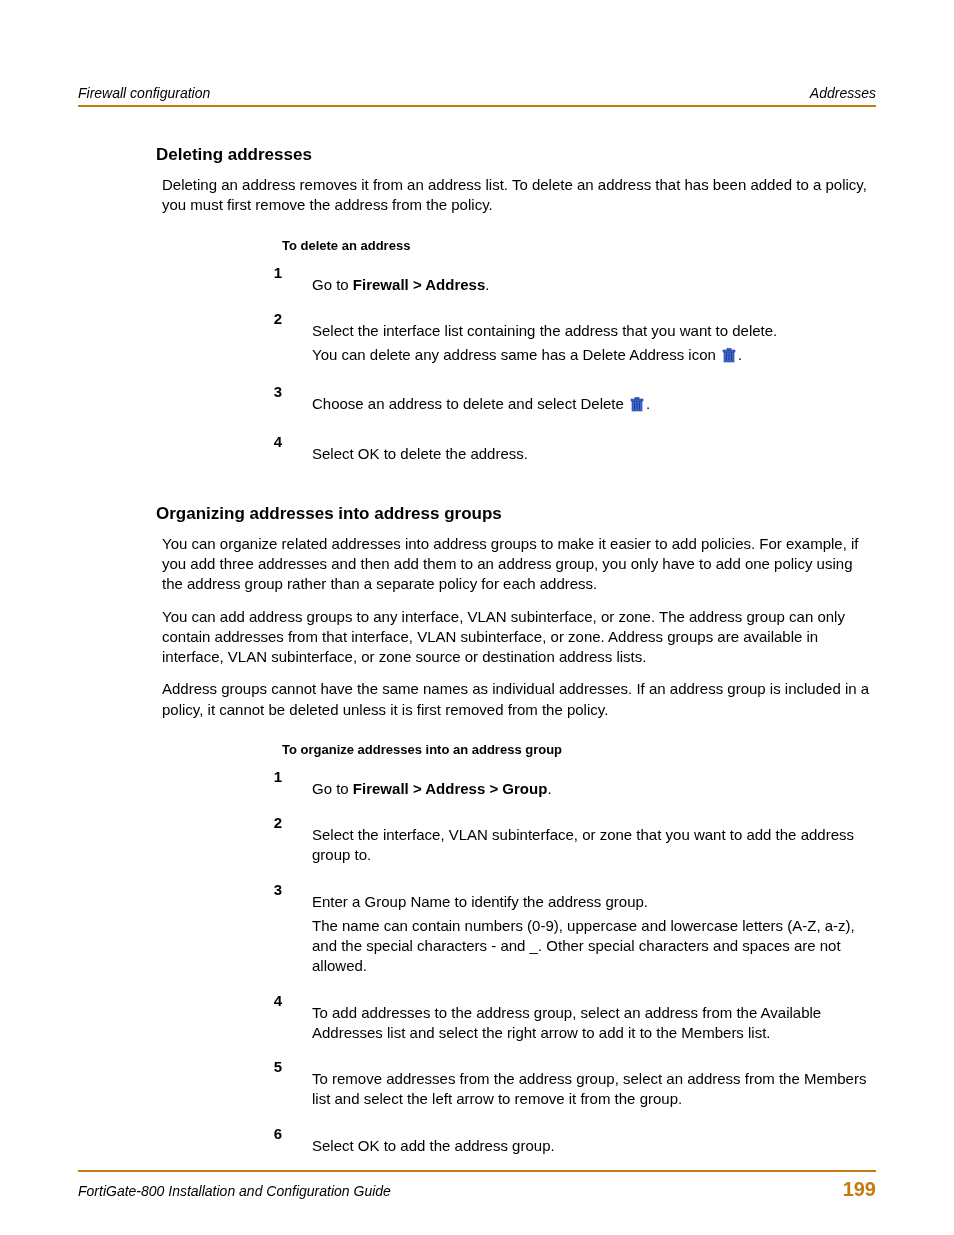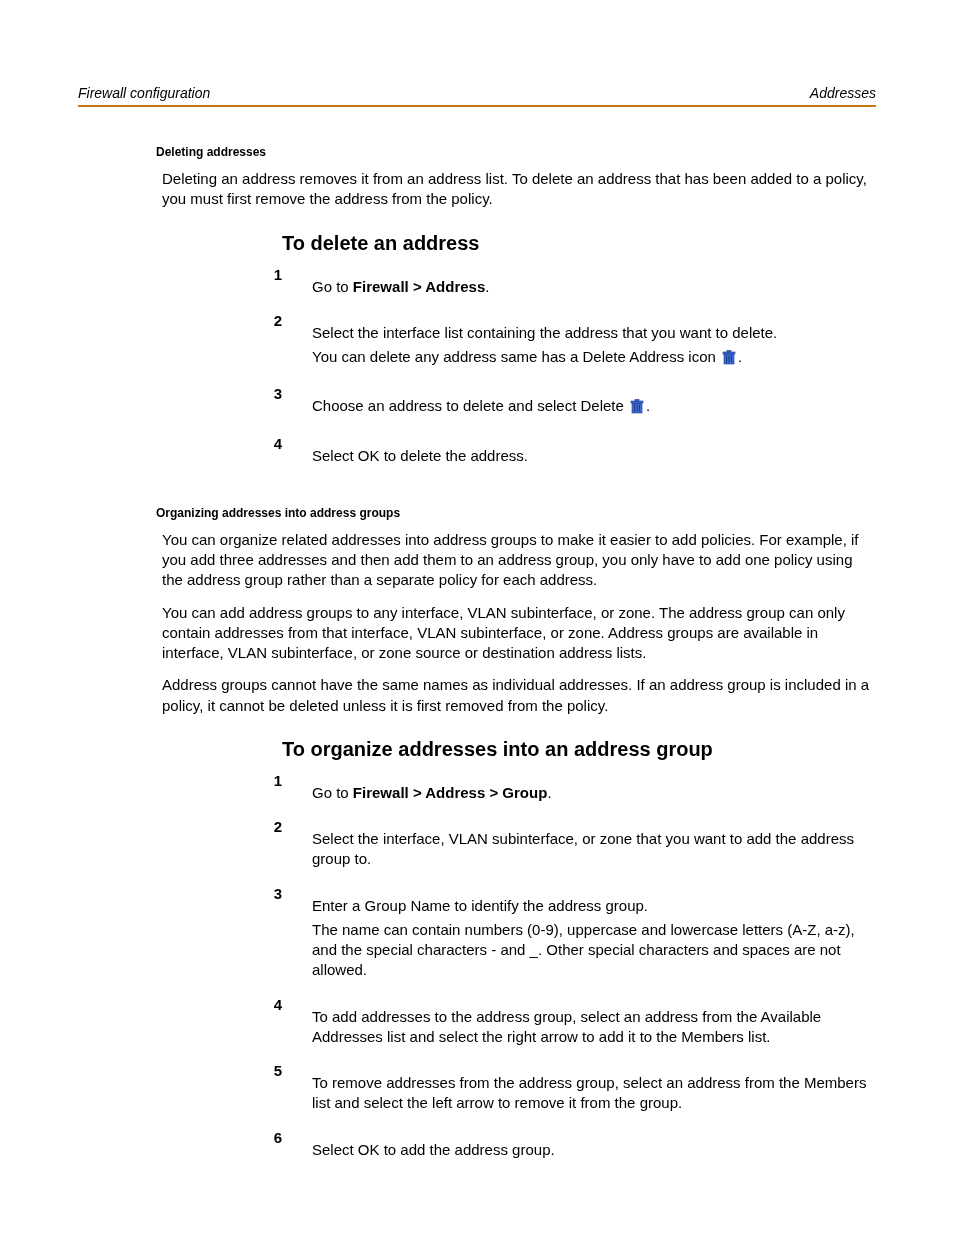--- a/index.html
+++ b/index.html
@@ -28,31 +28,31 @@
   .hr-rule {
     height: 2px;
     background: #c57a13;
     margin-top: 4px;
     margin-bottom: 38px;
   }
   .content {
     flex: 1;
   }
   .section-head {
-    font-size: 12px;
+    font-size: 17px;
     font-weight: bold;
     margin: 0 0 10px 78px;
   }
   .para {
     font-size: 15px;
     line-height: 1.35;
     margin: 0 0 12px 84px;
   }
   .subtitle {
-    font-size: 20px;
+    font-size: 13px;
     font-weight: bold;
     margin: 22px 0 10px 204px;
   }
   .step-row {
     display: flex;
     margin: 0 0 10px 154px;
   }
   .step-num {
     width: 50px;
     font-weight: bold;
@@ -214,14 +214,21 @@
 
     <div class="step-row">
       <div class="step-num">6</div>
       <div class="step-body">
         <p>Select OK to add the address group.</p>
       </div>
     </div>
 
   </div>
 
+  <div>
+    <div class="hr-rule-bottom"></div>
+    <div class="running-footer">
+      <span class="footer-left">FortiGate-800 Installation and Configuration Guide</span>
+      <span class="footer-right">199</span>
+    </div>
+  </div>
 
 </div>
 
 </body></html>

